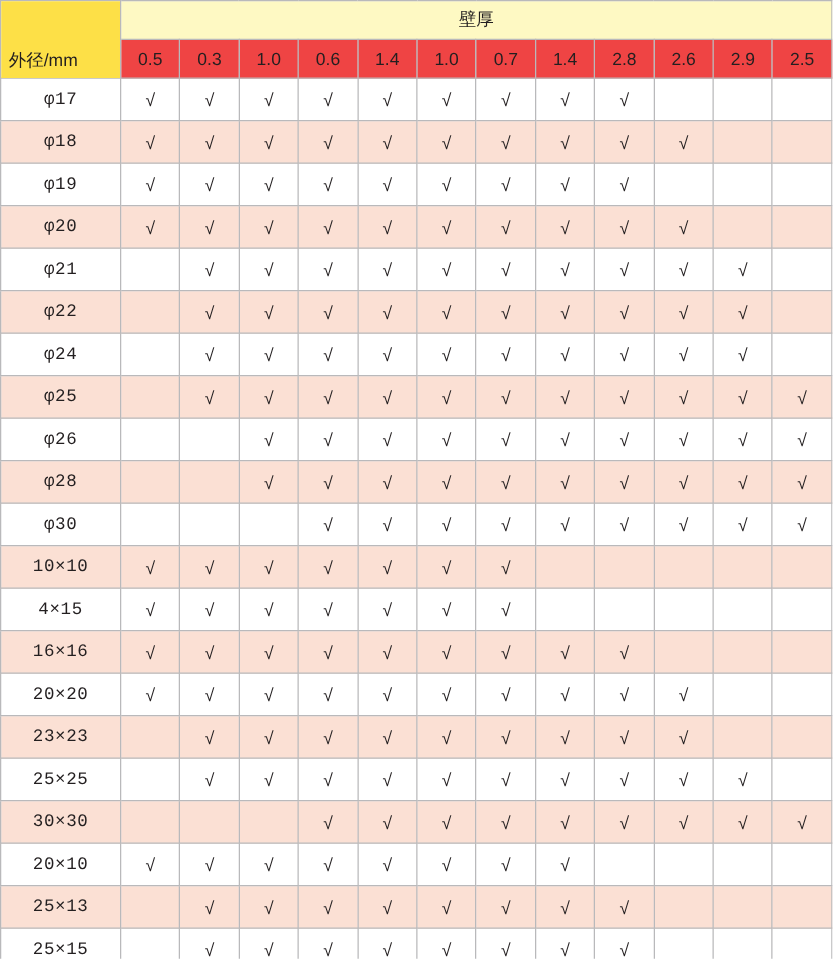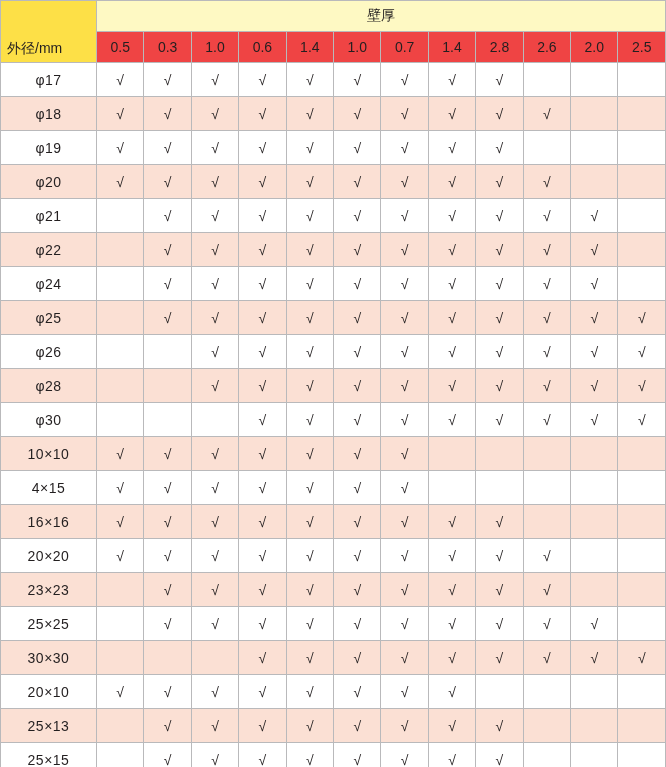--- a/index.html
+++ b/index.html
@@ -53,20 +53,21 @@
     background: #fef9c3;
   }
   .sub-header {
     height: 30px;
     font-size: 14px;
     background: #ef4444;
   }
   .row-label {
     font-size: 15px;
     letter-spacing: 0.5px;
+    font-family: Liberation Mono, monospace;
   }
   .data-row {
     height: 34px;
   }
   .row-odd td {
     background: #ffffff;
   }
   .row-even td {
     background: #fbe0d4;
   }
@@ -94,21 +95,21 @@
           <td class="sub-header">0.5</td>
           <td class="sub-header">0.3</td>
           <td class="sub-header">1.0</td>
           <td class="sub-header">0.6</td>
           <td class="sub-header">1.4</td>
           <td class="sub-header">1.0</td>
           <td class="sub-header">0.7</td>
           <td class="sub-header">1.4</td>
           <td class="sub-header">2.8</td>
           <td class="sub-header">2.6</td>
-          <td class="sub-header">2.0</td>
+          <td class="sub-header">2.9</td>
           <td class="sub-header">2.5</td>
         </tr>
     </thead>
     <tbody>
         <tr class="data-row row-odd">
           <td class="row-label">φ17</td>
           <td class="check">√</td>
           <td class="check">√</td>
           <td class="check">√</td>
           <td class="check">√</td>

